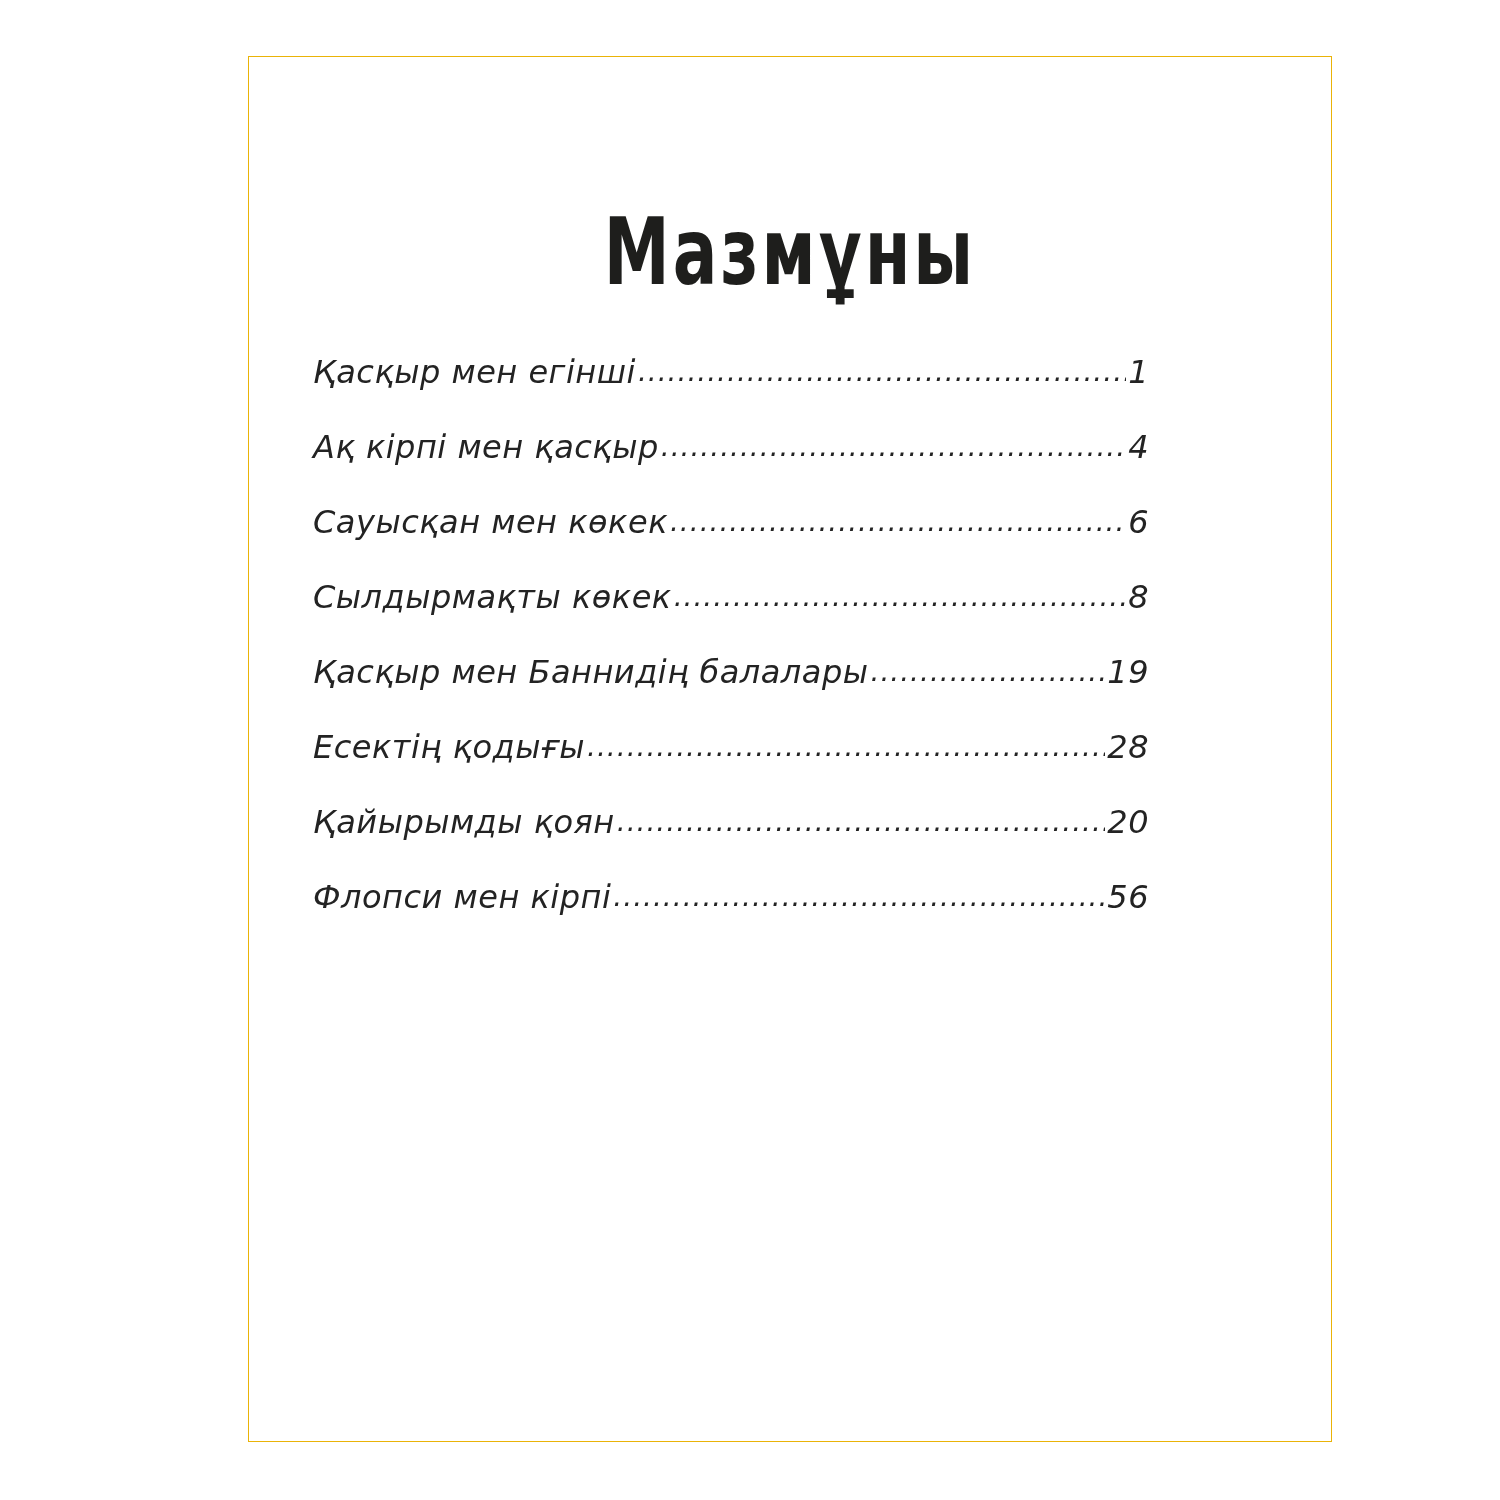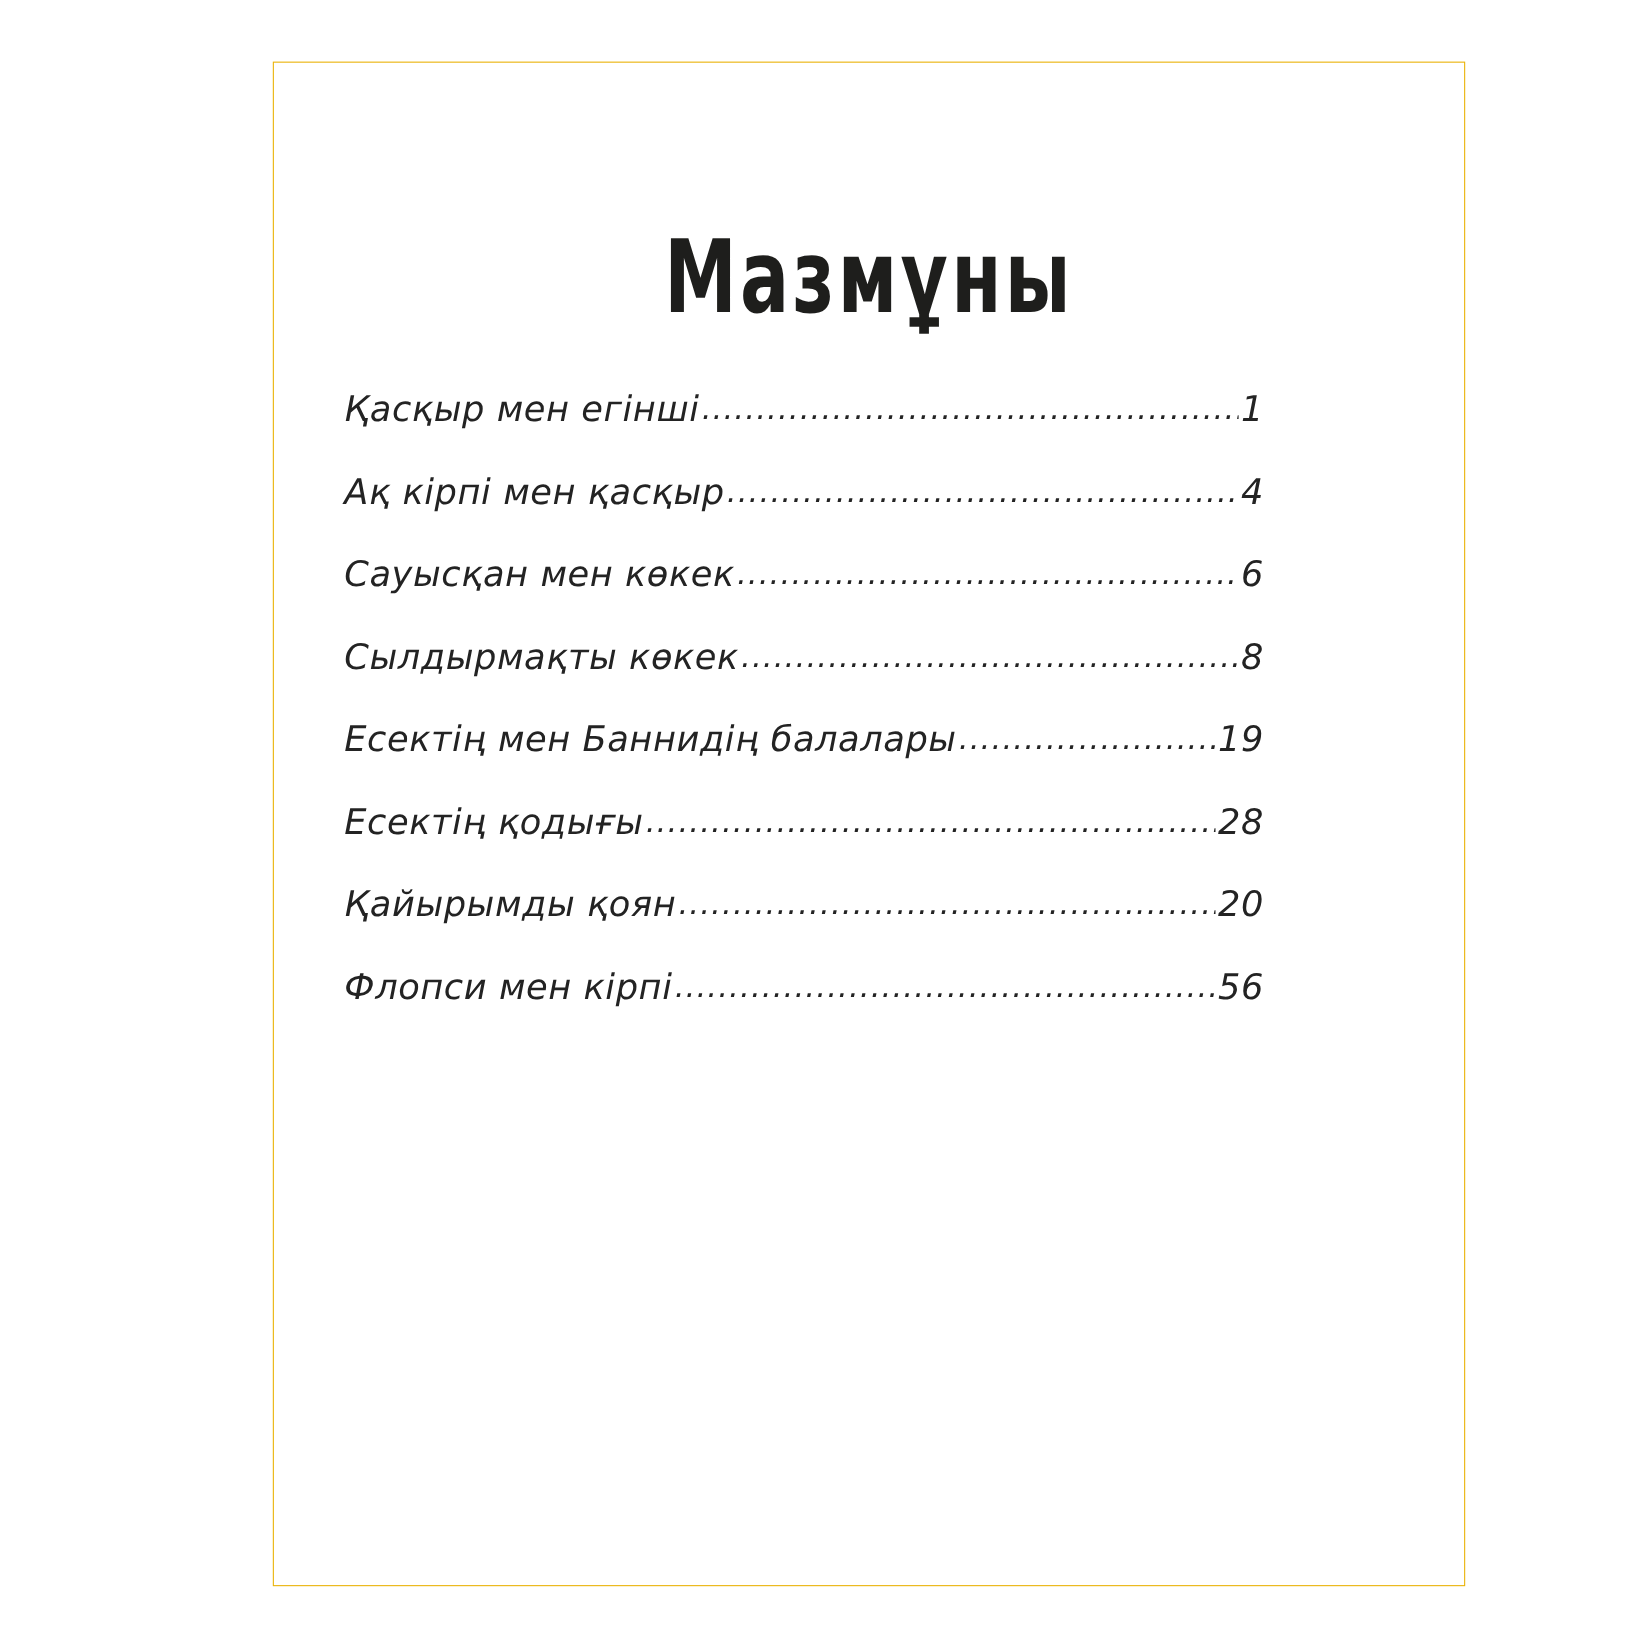--- a/index.html
+++ b/index.html
@@ -102,21 +102,21 @@
       <span class="toc-title">Сауысқан мен көкек</span>
       <span class="toc-leader"></span>
       <span class="toc-page">6</span>
     </li>
     <li class="toc-entry">
       <span class="toc-title">Сылдырмақты көкек</span>
       <span class="toc-leader"></span>
       <span class="toc-page">8</span>
     </li>
     <li class="toc-entry">
-      <span class="toc-title">Есектің мен Баннидің балалары</span>
+      <span class="toc-title">Қасқыр мен Баннидің балалары</span>
       <span class="toc-leader"></span>
       <span class="toc-page">19</span>
     </li>
     <li class="toc-entry">
       <span class="toc-title">Есектің қодығы</span>
       <span class="toc-leader"></span>
       <span class="toc-page">28</span>
     </li>
     <li class="toc-entry">
       <span class="toc-title">Қайырымды қоян</span>

